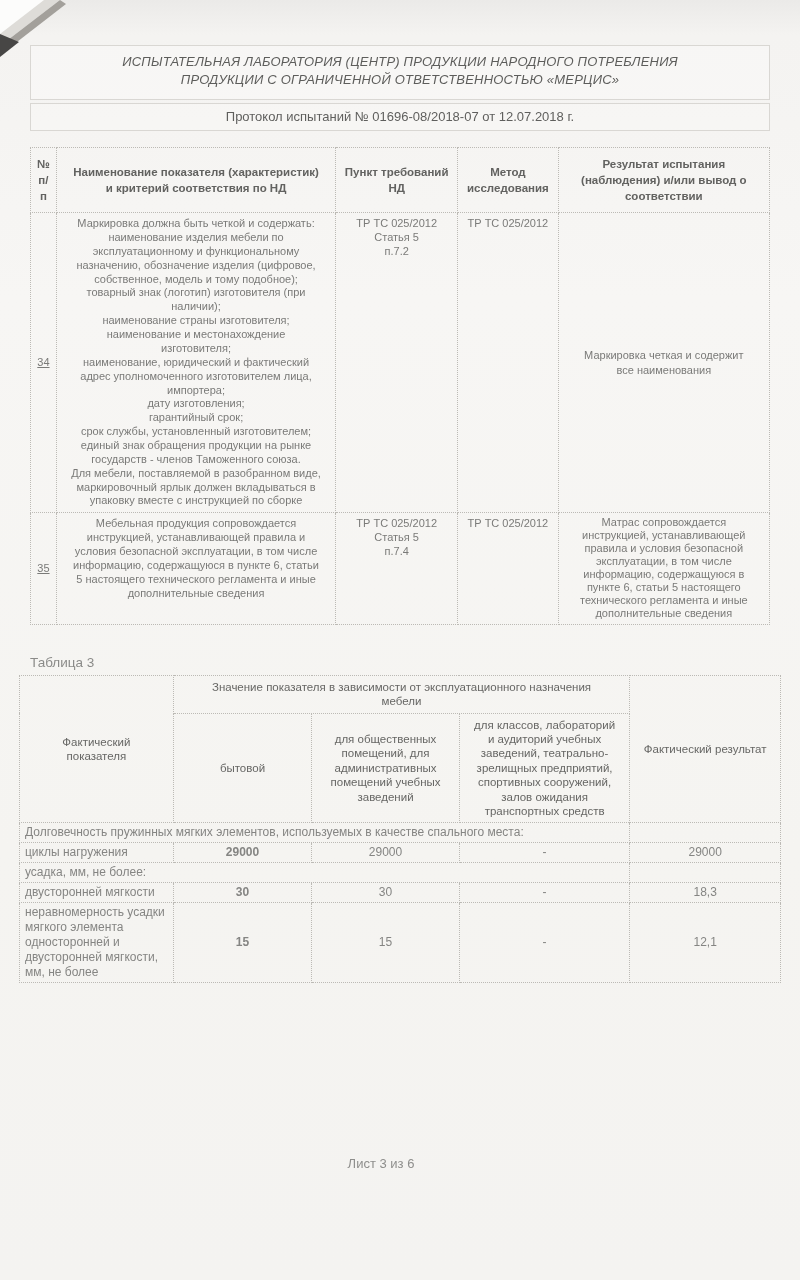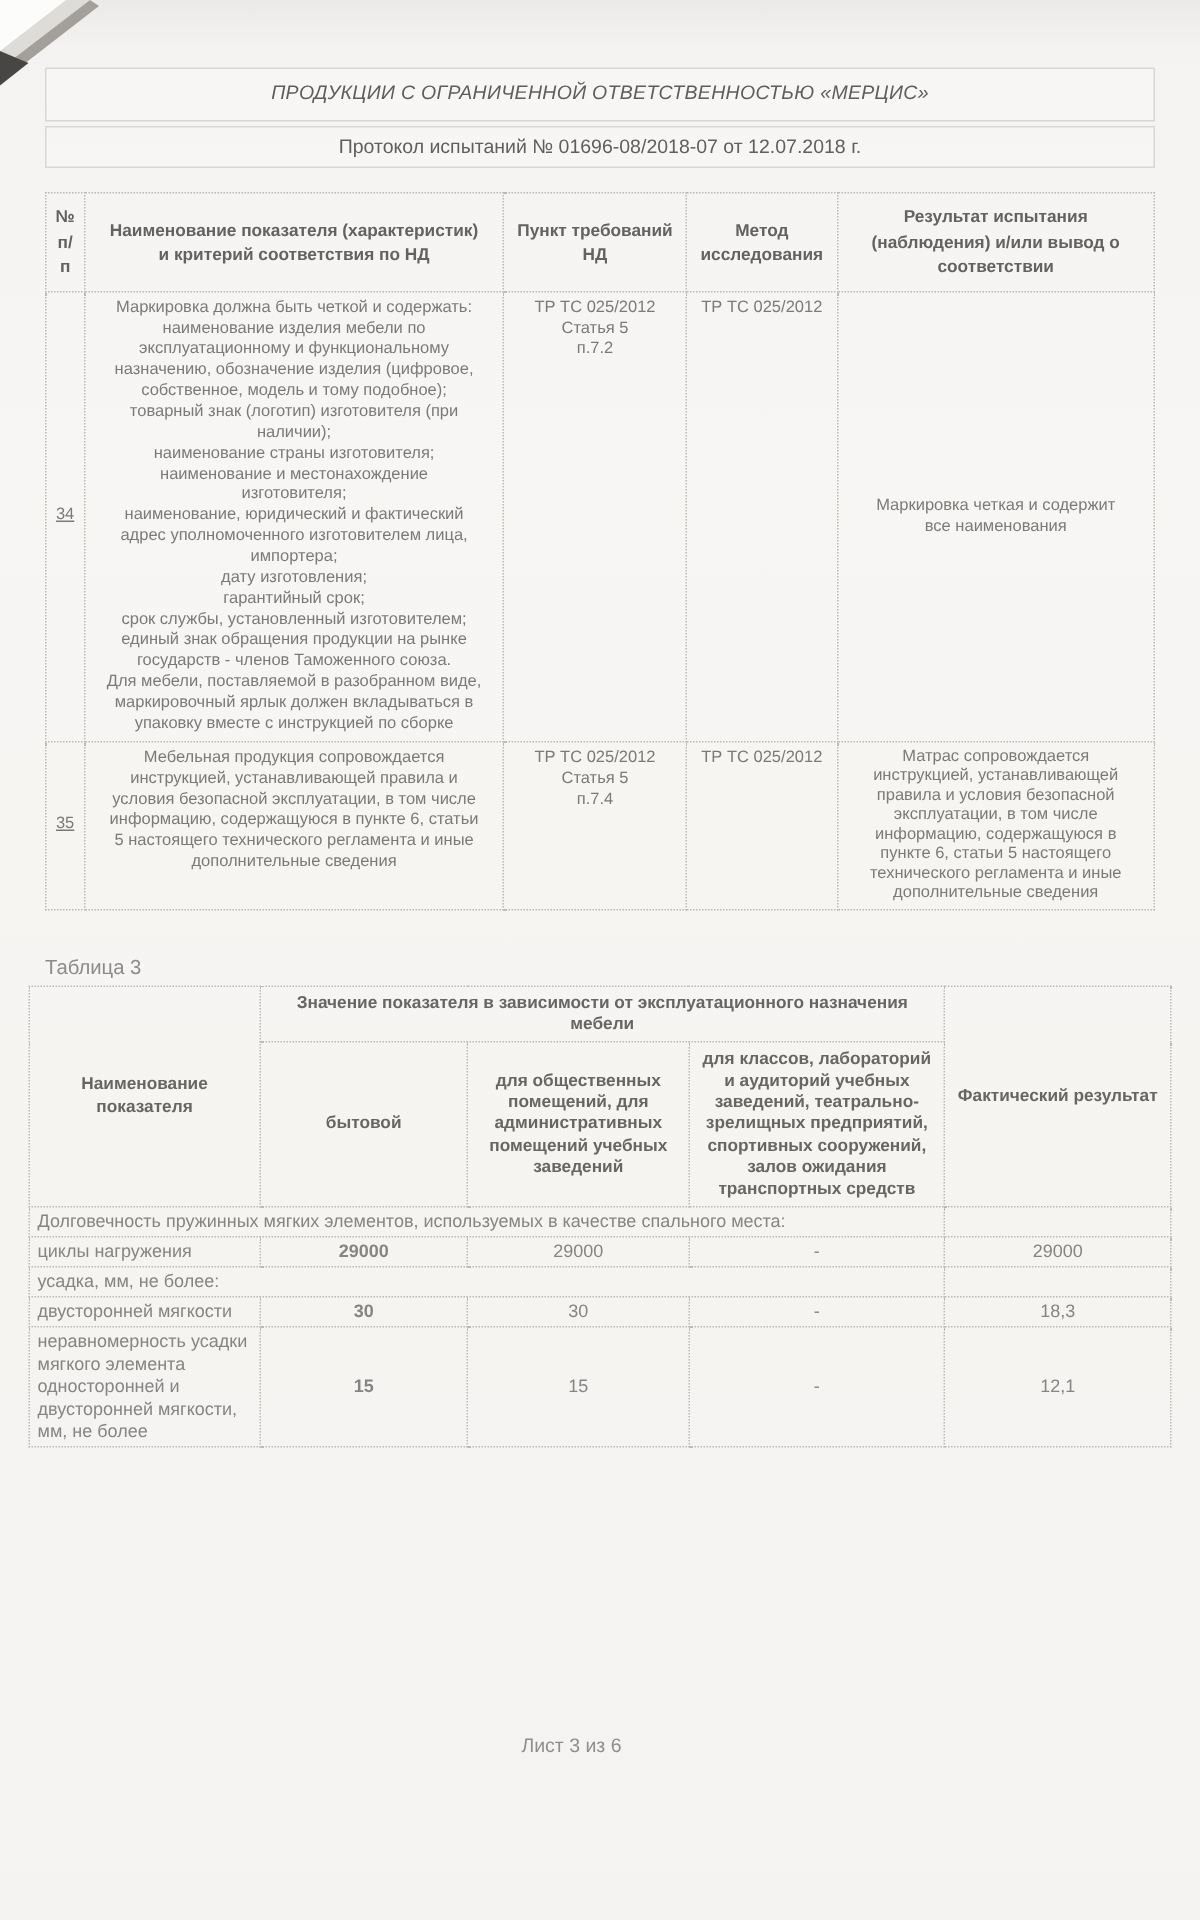--- a/index.html
+++ b/index.html
@@ -48,21 +48,21 @@
     vertical-align:top; color:#7a7a78;text-align:center;
   }
   .cell-num { text-align:center; vertical-align:middle !important;text-decoration:underline; }
   .cell-center { text-align:center; }
   .cell-mid { vertical-align:middle !important; line-height:1.3 !important; }
   .cell-tight { line-height:1.18 !important; padding-top:3px !important; }
 
   .table3-caption { margin:30px 0 5px 30px; font-size:13.5px; color:#8b8b89; }
   .table3 { width:762px; margin:0 19px; }
   .table3 th {
-    font-weight:bold; text-align:center; vertical-align:middle;
+    font-weight:normal; text-align:center; vertical-align:middle;
     color:#666664; font-size:11.5px; line-height:1.25; padding:4px 4px;
   }
   .table3 td {
     font-size:12px; line-height:1.25; padding:2px 5px;
     color:#858583; vertical-align:middle;
   }
   .t3-merged { height:36px; }
   .t3-sub { height:96px; }
   .t3-section { text-align:left; color:#7a7a78; }
   .t3-name { text-align:left; }
@@ -78,20 +78,21 @@
 <body>
 
 <svg class="corner-fold" viewBox="0 0 84 84">
   <polygon points="0,0 60,0 0,46" fill="#fcfcfb"></polygon>
   <polygon points="44,0 60,0 0,46 0,34" fill="#dedcd8"></polygon>
   <polygon points="60,0 66,4 4,52 0,52 0,46" fill="#a3a09b"></polygon>
   <polygon points="0,34 0,57 19,42" fill="#474645"></polygon>
 </svg>
 
 <div class="doc-header">
+  <div class="lab-line">ИСПЫТАТЕЛЬНАЯ ЛАБОРАТОРИЯ (ЦЕНТР) ПРОДУКЦИИ НАРОДНОГО ПОТРЕБЛЕНИЯ</div>
   <div class="lab-line">ПРОДУКЦИИ С ОГРАНИЧЕННОЙ ОТВЕТСТВЕННОСТЬЮ «МЕРЦИС»</div>
 </div>
 
 <div class="protocol-box">Протокол испытаний № 01696-08/2018-07 от 12.07.2018 г.</div>
 
 <table class="results-table">
   <colgroup>
     <col style="width:3.5%">
       <col style="width:37.8%">
       <col style="width:16.5%">
@@ -173,21 +174,21 @@
 <table class="table3">
   <colgroup>
     <col style="width:20.2%">
       <col style="width:18.2%">
       <col style="width:19.4%">
       <col style="width:22.4%">
       <col style="width:19.8%">
   </colgroup>
   <thead>
     <tr class="t3-merged">
-      <th rowspan="2">Наименование
+      <th rowspan="2">Фактический
 показателя</th>
       <th colspan="3">Значение показателя в зависимости от эксплуатационного назначения
 мебели</th>
       <th rowspan="2">Фактический результат</th>
     </tr>
     <tr class="t3-sub">
       <th>бытовой</th>
       <th>для общественных
 помещений, для
 административных

